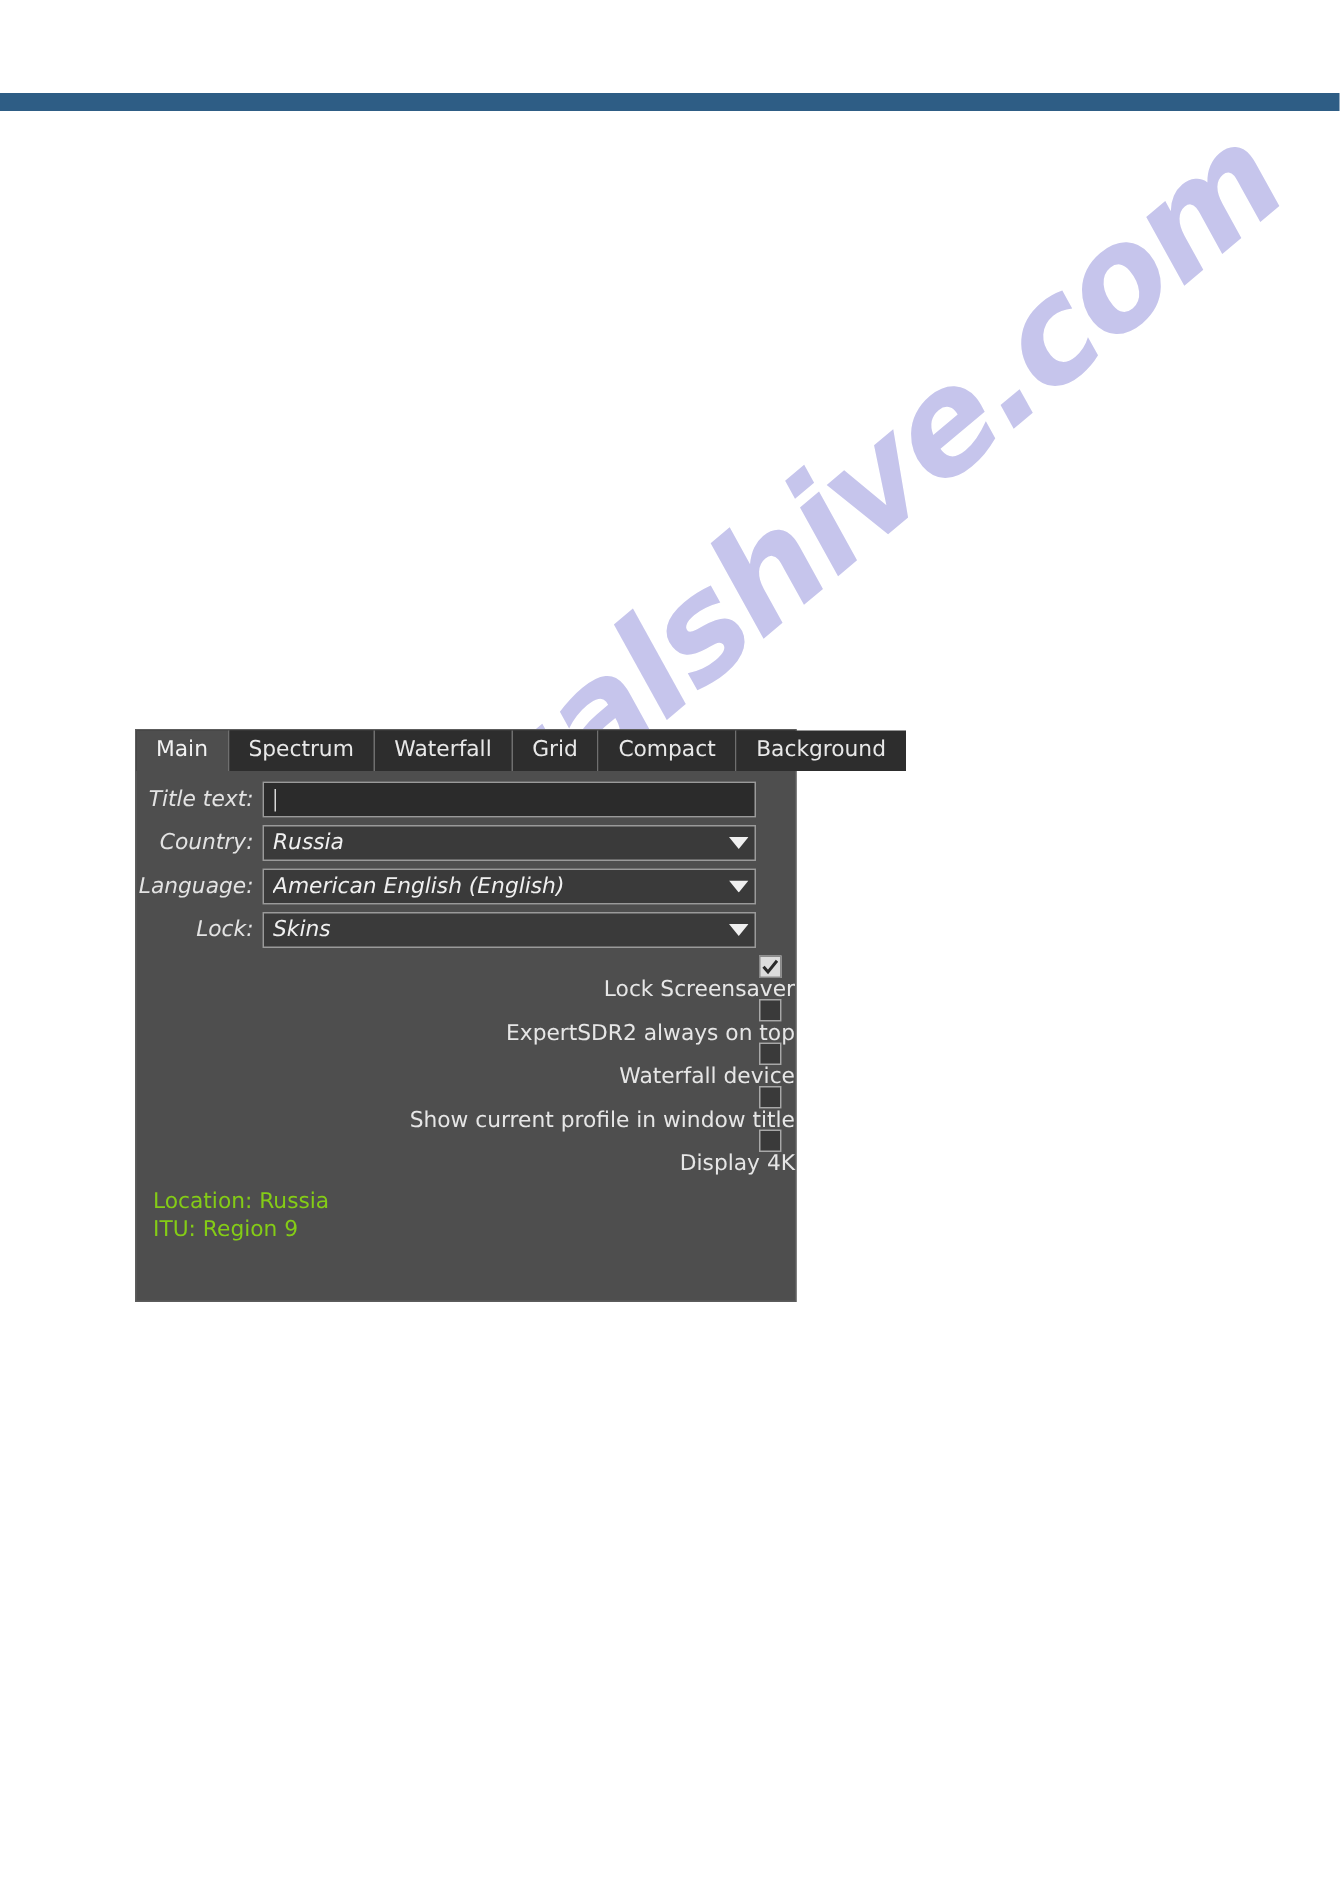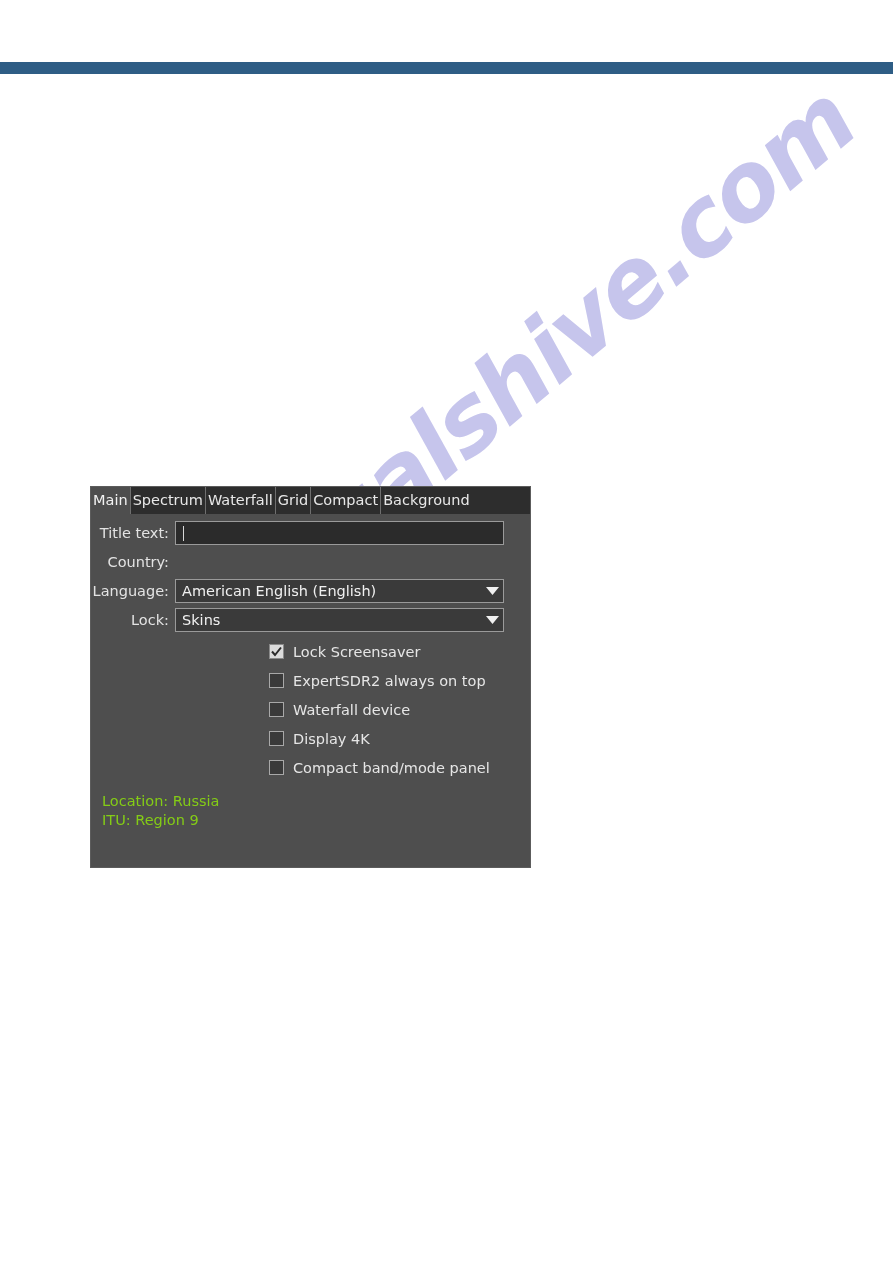--- a/index.html
+++ b/index.html
@@ -60,21 +60,21 @@
   #tab-bar {
     display: flex;
     align-items: flex-end;
     height: 27px;
     background: #2d2d2d;
     padding-left: 0;
   }
   .tab {
     height: 27px;
     line-height: 27px;
-    padding: 0 2px;
+    padding: 0 13px;
     font-size: 14.5px;
     color: #e8e8e8;
     background: #2d2d2d;
     box-sizing: border-box;
     border-right: 1px solid #6f6f6f;
     white-space: nowrap;
     cursor: default;
   }
   .tab.active {
     background: #4e4e4e;
@@ -85,20 +85,21 @@
   
   #panel-body {
     padding: 7px 0 0 0;
   }
 
   .field-row {
     display: flex;
     align-items: center;
     margin-bottom: 5px;
     height: 24px;
+    font-style: italic;
   }
   .field-label {
     width: 78px;
     text-align: right;
     padding-right: 6px;
     font-size: 14.5px;
     color: #e3e3e3;
     white-space: nowrap;
     flex: none;
   }
@@ -152,22 +153,23 @@
   }
   .arrow svg { display: block; }
 
   
   #checkbox-group {
     margin-top: 5px;
     padding-left: 178px;
   }
   .check-row {
     display: flex;
-    align-items: center;
+    align-items: flex-end;
     height: 29px;
+    flex-direction: column;
   }
   .checkbox {
     width: 15px;
     height: 15px;
     box-sizing: border-box;
     flex: none;
     border: 1px solid #a8a8a8;
     background: #3a3a3a;
     margin-right: 9px;
     position: relative;
@@ -227,20 +229,28 @@
     <div class="field-row">
       <div class="field-label">Title text:</div>
       <div class="text-input">
         <span></span>
         <span class="caret"></span>
       </div>
     </div>
 
     <div class="field-row">
       <div class="field-label">Country:</div>
+      <div class="combo">
+        <span class="combo-value">Russia</span>
+        <span class="arrow">
+          <svg width="13" height="8" viewBox="0 0 13 8">
+              <polygon points="0,0 13,0 6.5,8" fill="#f0f0f0"></polygon>
+            </svg>
+        </span>
+      </div>
     </div>
 
     <div class="field-row">
       <div class="field-label">Language:</div>
       <div class="combo">
         <span class="combo-value">American English (English)</span>
         <span class="arrow">
           <svg width="13" height="8" viewBox="0 0 13 8">
               <polygon points="0,0 13,0 6.5,8" fill="#f0f0f0"></polygon>
             </svg>
@@ -274,30 +284,30 @@
       <div class="check-row">
         <span class="checkbox"></span>
         <span class="check-label">ExpertSDR2 always on top</span>
       </div>
 
       <div class="check-row">
         <span class="checkbox"></span>
         <span class="check-label">Waterfall device</span>
       </div>
 
+      <div class="check-row">
+        <span class="checkbox"></span>
+        <span class="check-label">Show current profile in window title</span>
+      </div>
 
       <div class="check-row">
         <span class="checkbox"></span>
         <span class="check-label">Display 4K</span>
       </div>
 
-      <div class="check-row">
-        <span class="checkbox"></span>
-        <span class="check-label">Compact band/mode panel</span>
-      </div>
 
     </div>
 
     <div id="panel-footer">
       <div>Location: Russia</div>
       <div>ITU: Region 9</div>
     </div>
 
   </div>
 </div>

